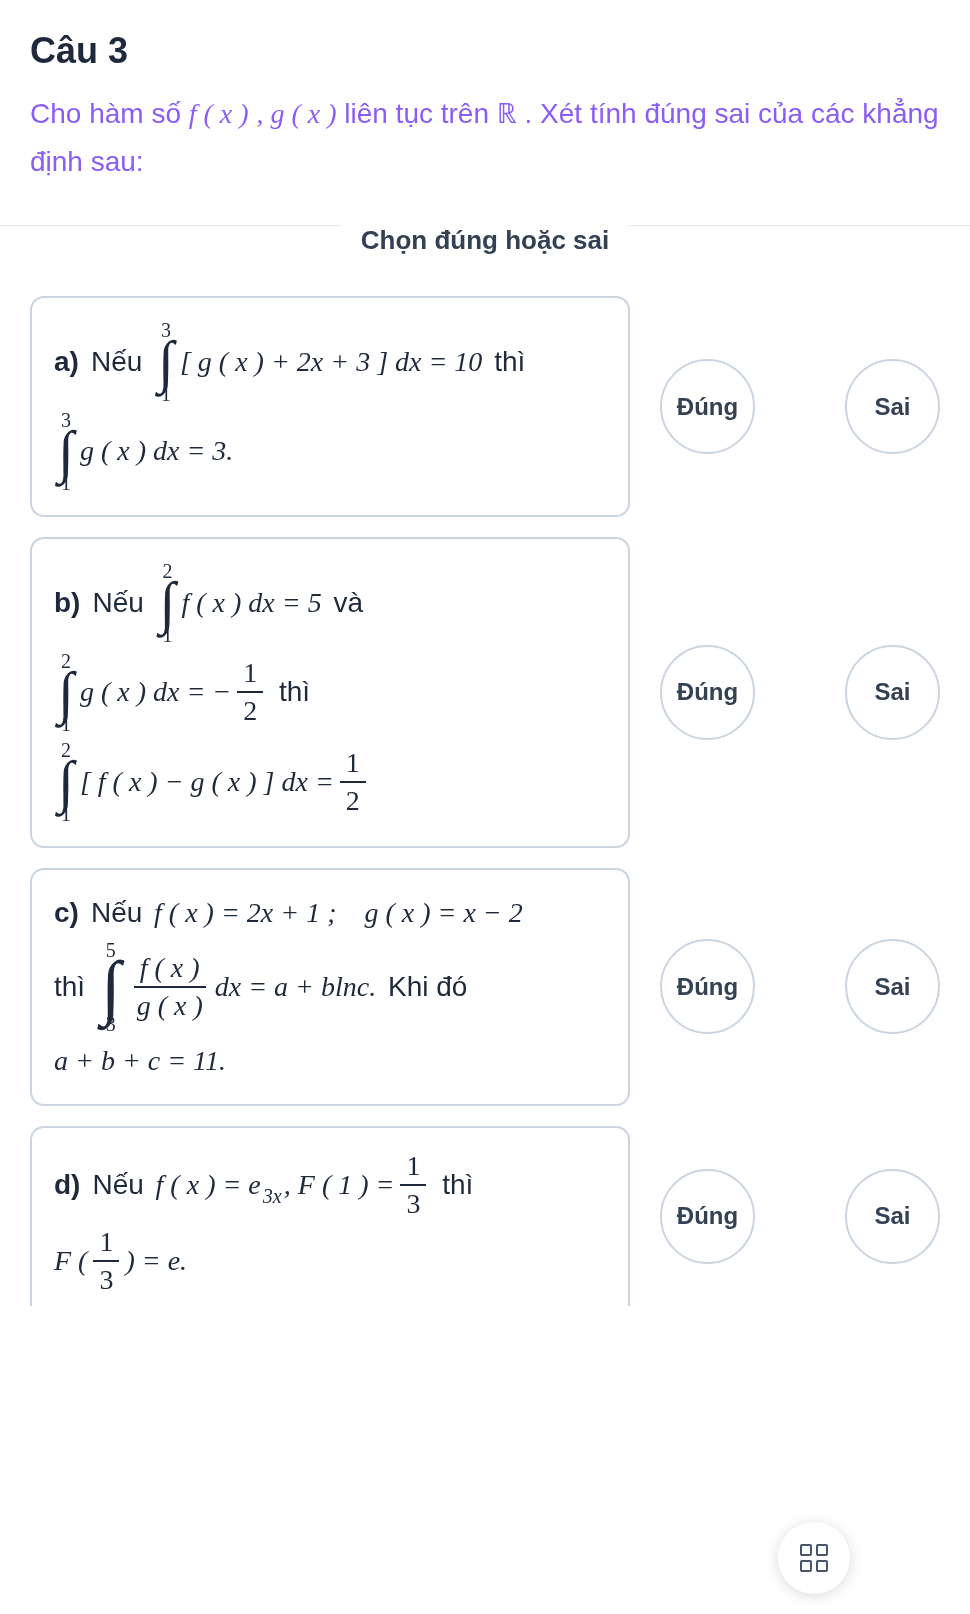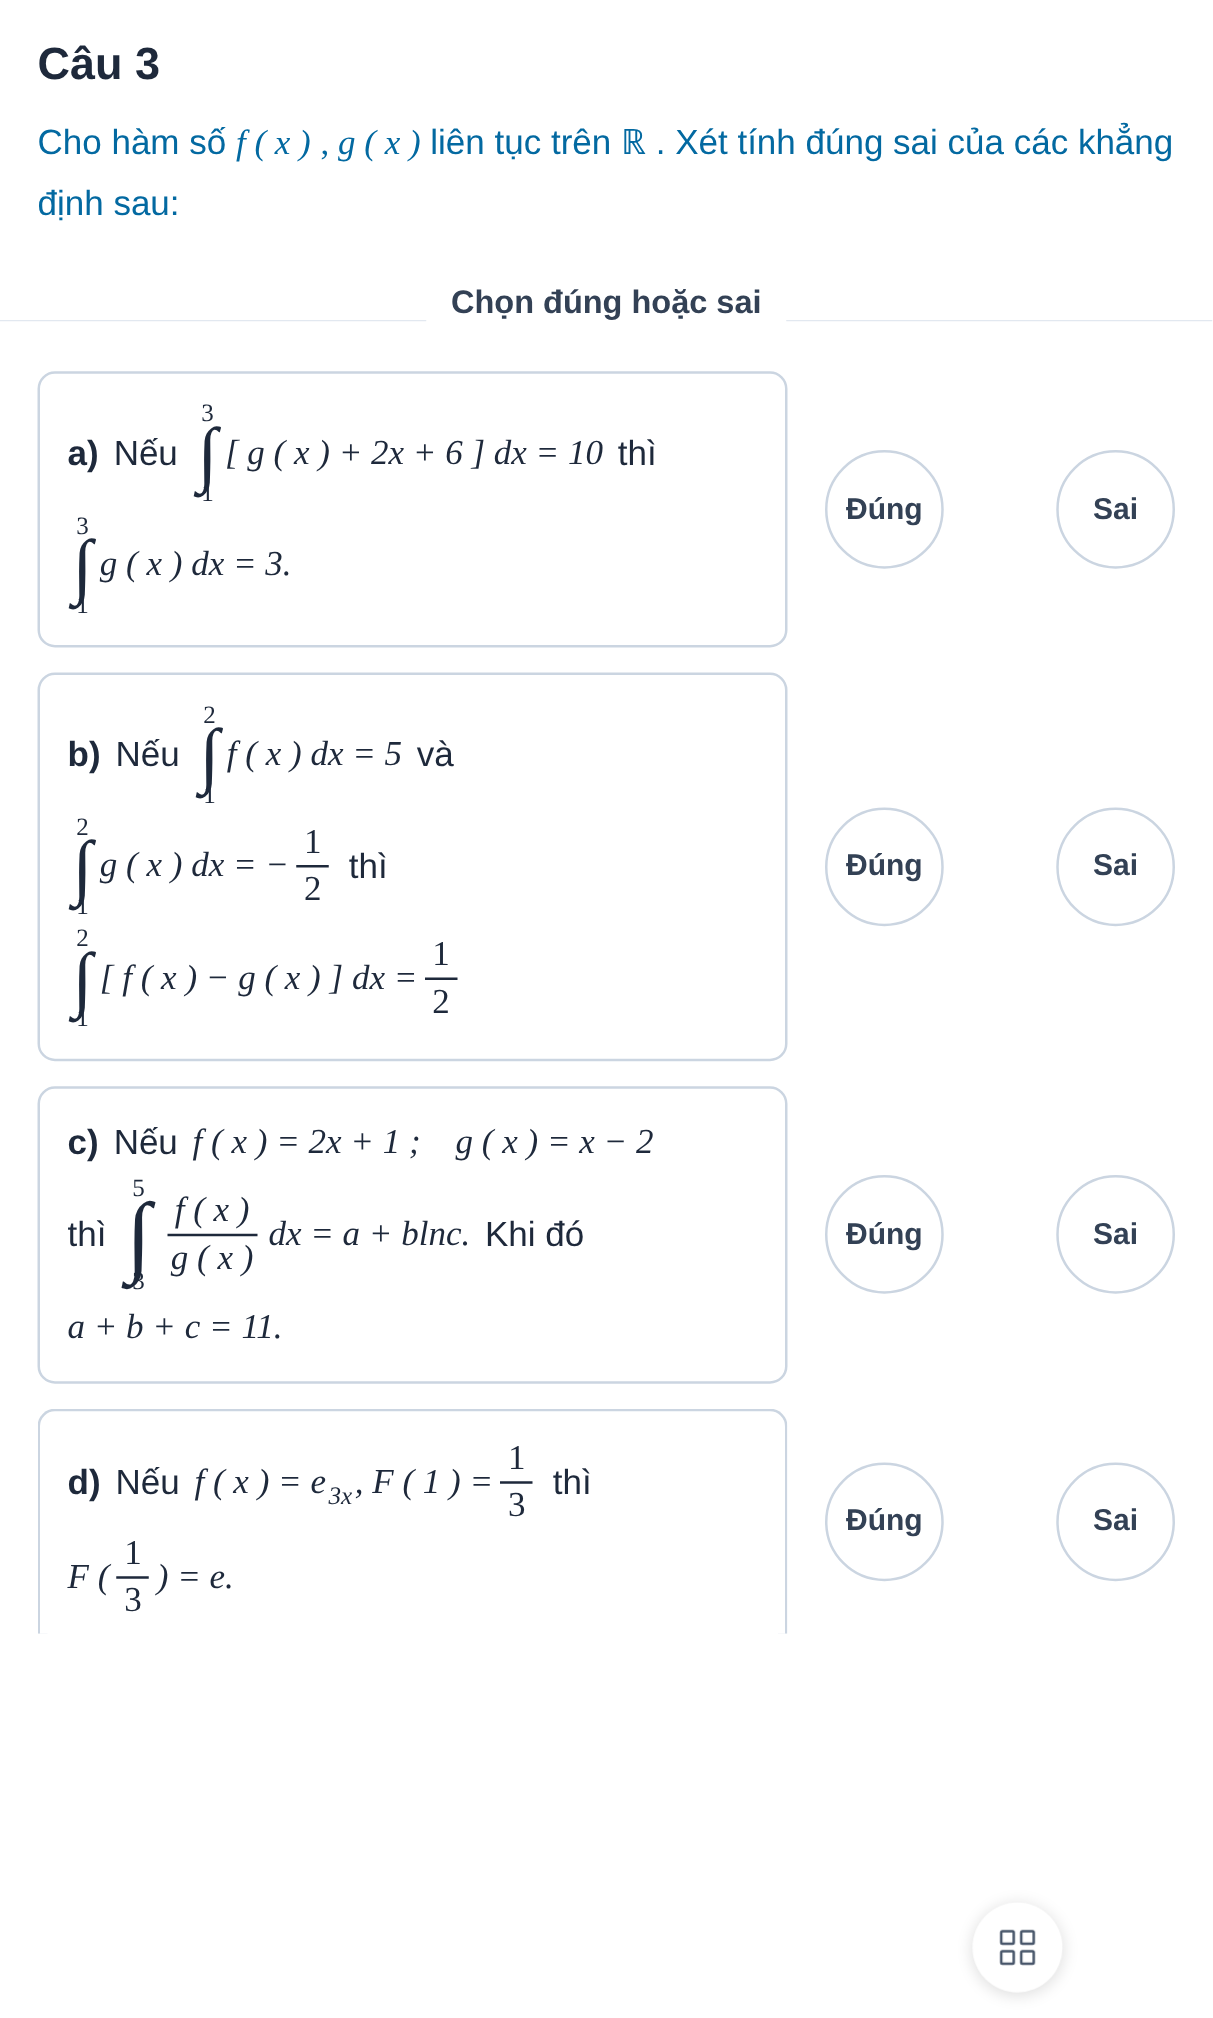--- a/index.html
+++ b/index.html
@@ -12,26 +12,26 @@
   }
   .question-title {
     font-weight: 700;
     font-size: 36px;
     color: #1e293b;
     margin-bottom: 18px;
   }
   .question-text {
     font-size: 28px;
     line-height: 1.7;
-    color: #0369a1;
+    color: #8b5cf6;
     margin-bottom: 40px;
   }
   .divider-wrap {
     display: flex;
-    align-items: flex-end;
+    align-items: flex-start;
     margin: 0 -30px 40px -30px;
   }
   .divider-line {
     flex: 1;
     height: 1px;
     background: #e2e8f0;
   }
   .divider-text {
     padding: 0 20px;
     font-size: 26px;
@@ -161,21 +161,21 @@
 <div class="row">
   <div class="card">
     <div class="mline">
       <span class="label">a)</span>
       <span>Nếu</span>&nbsp;
       <span class="int">
         <span class="ub mn">3</span>
         <span class="sym">∫</span>
         <span class="lb mn">1</span>
       </span>
-      <span class="m">[ g ( x ) + 2x + 6 ] dx = 10</span>&nbsp;
+      <span class="m">[ g ( x ) + 2x + 3 ] dx = 10</span>&nbsp;
       <span>thì</span>
     </div>
     <div class="mline">
       <span class="int">
         <span class="ub mn">3</span>
         <span class="sym">∫</span>
         <span class="lb mn">1</span>
       </span>
       <span class="m">g ( x ) dx = 3.</span>
     </div>

